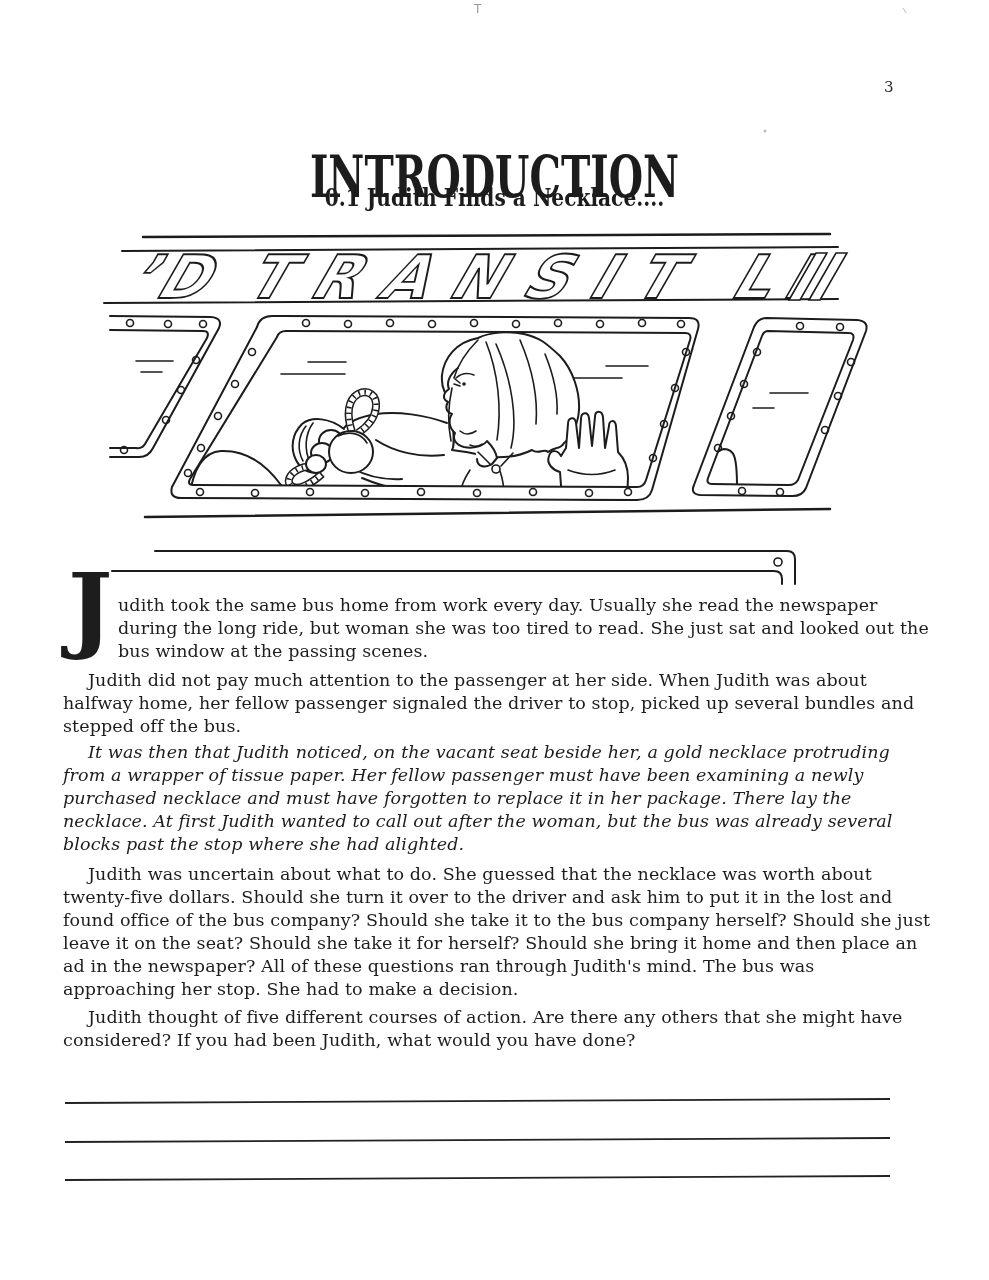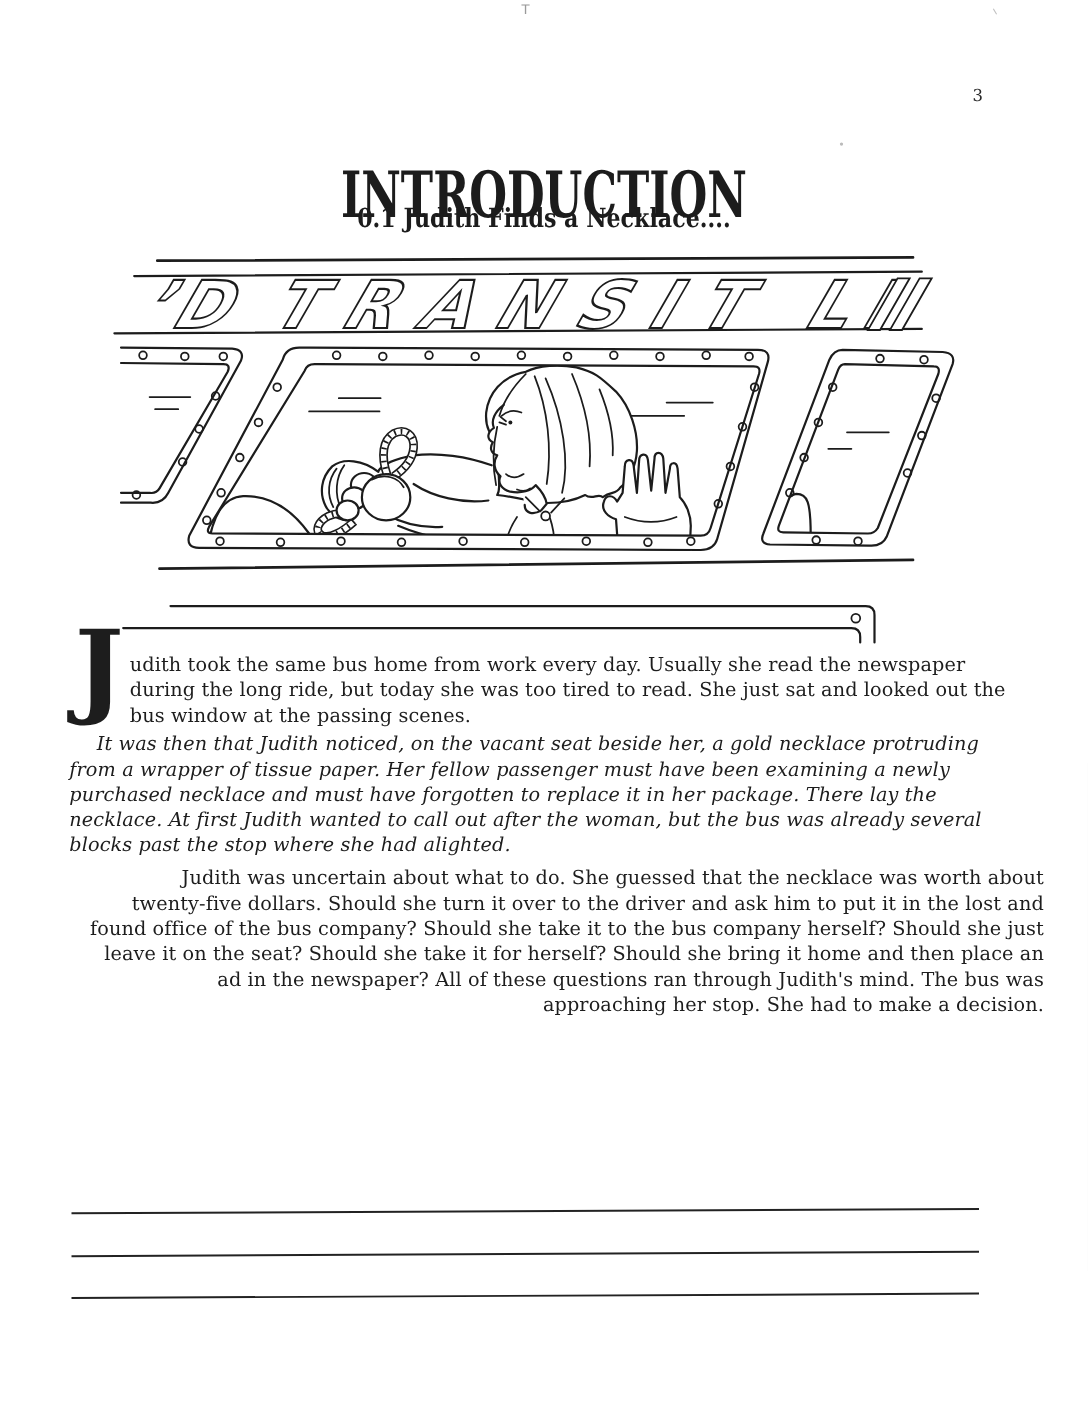--- a/index.html
+++ b/index.html
@@ -40,21 +40,21 @@
     font-size:17.5px;line-height:23px;letter-spacing:0.1px;
     color:#1d1d1d;
   }
   .bodytext p{
     margin:0;
     white-space:pre-line;
   }
   .bodytext p.indent{text-indent:25px;}
   .p2{margin-top:6px !important;}
   .p3{margin-top:3px !important;font-style:italic;}
-  .p4{margin-top:7px !important;text-align:right;}
+  .p4{margin-top:7px !important;}
   .p5{margin-top:5px !important;}
   .dropcap{
     float:left;
     width:42px;height:69px;
     margin:-20px 8px 0 5px;
     font-size:94px;line-height:69px;
     font-weight:bold;
   }
   svg.illo{position:absolute;left:0;top:0;pointer-events:none;}
   svg.illo *{vector-effect:non-scaling-stroke;}
@@ -240,28 +240,33 @@
       <line class="answer" x1="65" y1="1142" x2="890" y2="1138"></line>
       <line class="answer" x1="65" y1="1180" x2="890" y2="1176"></line>
     </g>
 
     <circle cx="765" cy="131" r="1.5" fill="#bbbbbb"></circle>
     <line x1="903" y1="8" x2="906" y2="13" stroke="#c0c0c0" stroke-width="1"></line>
   </svg>
 
   <div class="bodytext">
     <p><span class="dropcap">J</span><span>udith took the same bus home from work every day. Usually she read the newspaper
-during the long ride, but today she was too tired to read. She just sat and looked out the
+during the long ride, but woman she was too tired to read. She just sat and looked out the
 bus window at the passing scenes.</span></p>
+    <p class="indent p2">Judith did not pay much attention to the passenger at her side. When Judith was about
+halfway home, her fellow passenger signaled the driver to stop, picked up several bundles and
+stepped off the bus.</p>
     <p class="indent p3">It was then that Judith noticed, on the vacant seat beside her, a gold necklace protruding
 from a wrapper of tissue paper. Her fellow passenger must have been examining a newly
 purchased necklace and must have forgotten to replace it in her package. There lay the
 necklace. At first Judith wanted to call out after the woman, but the bus was already several
 blocks past the stop where she had alighted.</p>
     <p class="indent p4">Judith was uncertain about what to do. She guessed that the necklace was worth about
 twenty-five dollars. Should she turn it over to the driver and ask him to put it in the lost and
 found office of the bus company? Should she take it to the bus company herself? Should she just
 leave it on the seat? Should she take it for herself? Should she bring it home and then place an
 ad in the newspaper? All of these questions ran through Judith's mind. The bus was
 approaching her stop. She had to make a decision.</p>
+    <p class="indent p5">Judith thought of five different courses of action. Are there any others that she might have
+considered? If you had been Judith, what would you have done?</p>
   </div>
 
 </div>
 
 </body></html>

